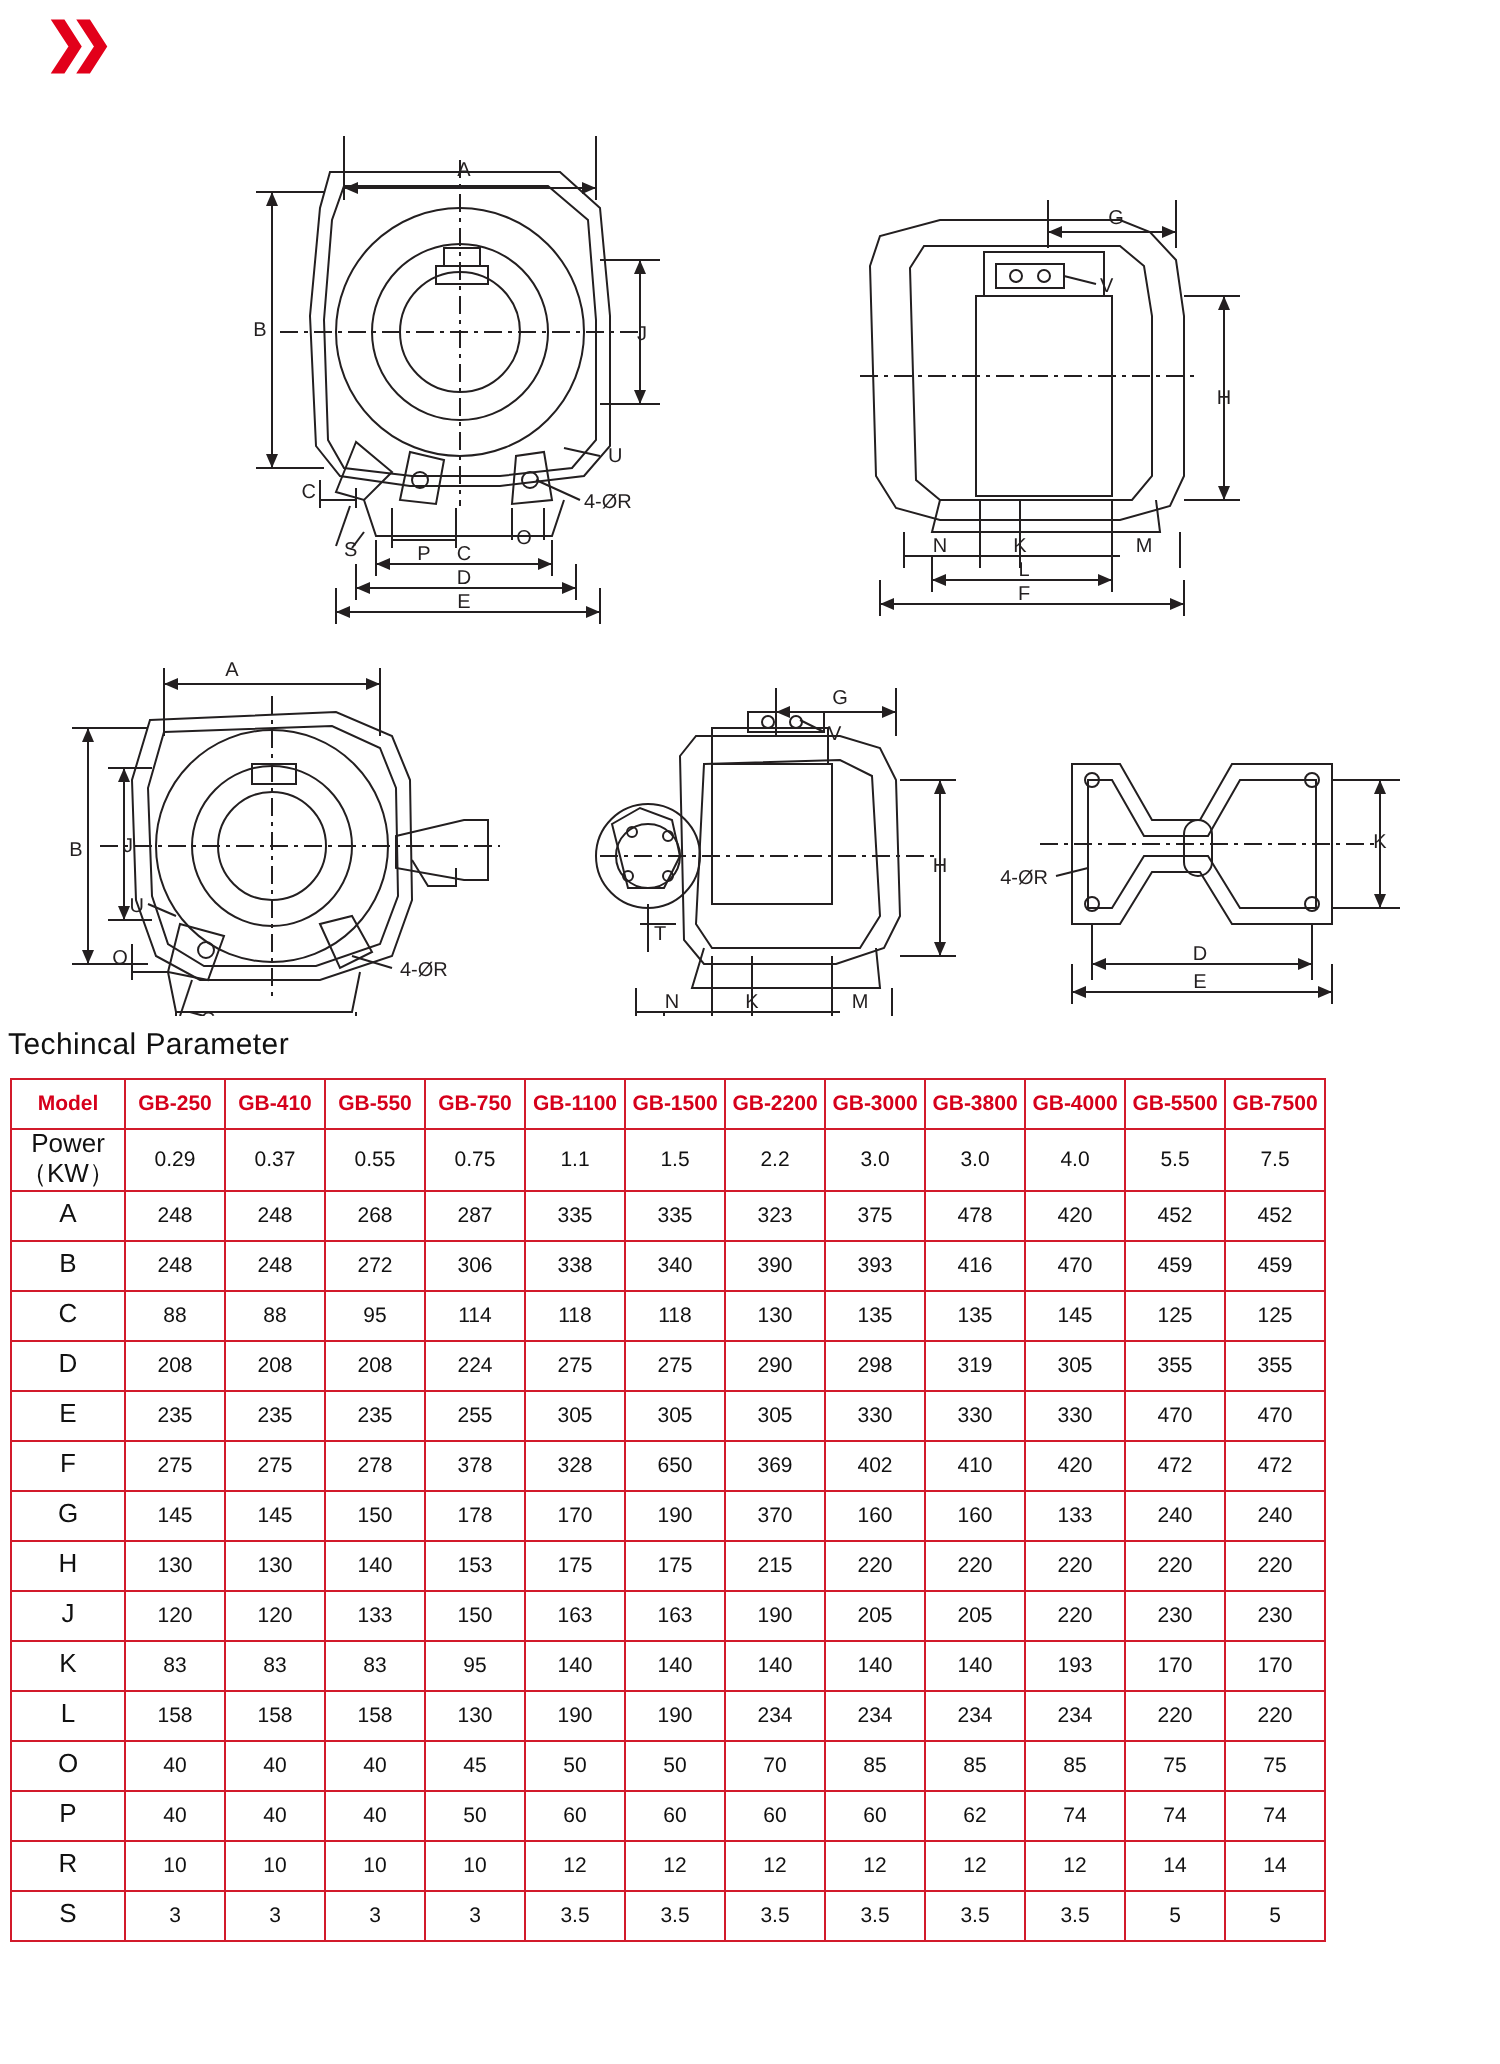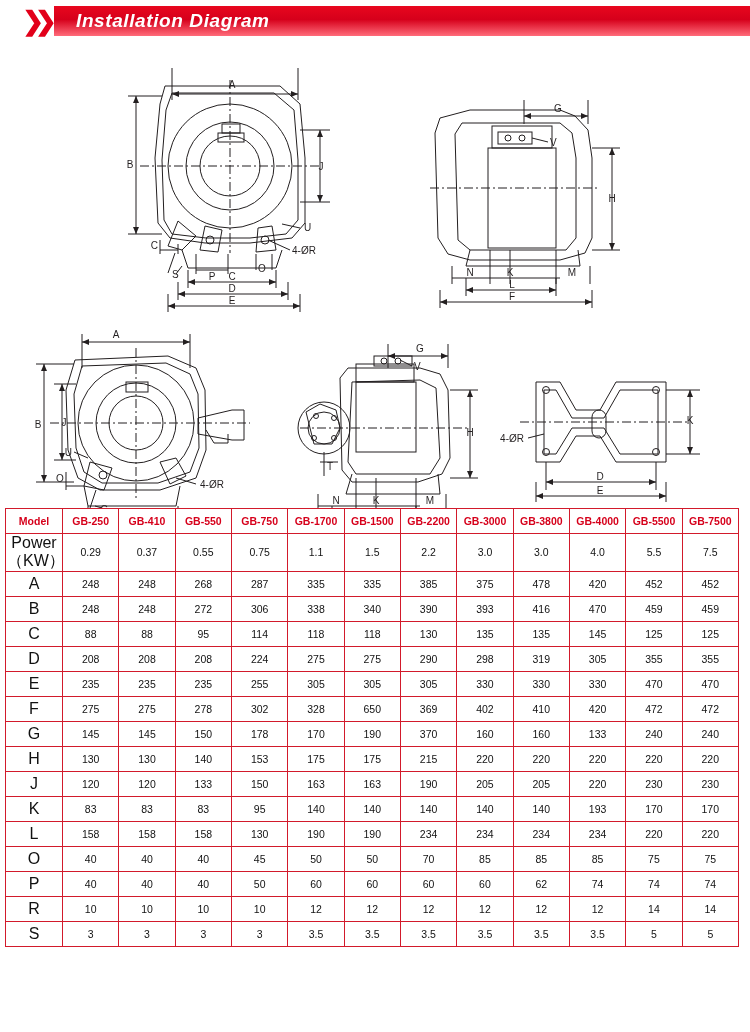--- a/index.html
+++ b/index.html
@@ -63,55 +63,52 @@
   .section-title {
     font-size: 15px;
     color: #111;
     margin: 6px 0 8px 4px;
     letter-spacing: 0.2px;
   }
 
   
   table.spec {
     border-collapse: collapse;
-    width: 734px;
+    width: 658px;
     margin-left: 5px;
     table-layout: fixed;
   }
   table.spec th, table.spec td {
     border: 1px solid #d21a2b;
     text-align: center;
     font-size: 10.5px;
     color: #111;
     height: 25px;
     padding: 0 1px;
     line-height: 1.15;
   }
   table.spec thead th {
     color: #d6001b;
     font-weight: bold;
     font-size: 10.5px;
   }
   table.spec td.rowlabel {
-    font-size: 16px;
+    font-size: 13px;
     width: 57px;
   }
   table.spec th.rowlabel-head { width: 57px; }
   td.power-label { font-size: 9.5px; line-height: 1.1; }
 </style>
 </head>
 <body>
 
 <div class="page">
 
   <div class="banner">
     <div class="banner-arrows">❯❯</div>
-    <div class="banner-bar">
-      <span class="banner-title">Installation Diagram</span>
-    </div>
   </div>
 
   <div class="drawings">
     <svg width="750" height="470" viewBox="0 0 750 470">
       <g stroke="#231f20" fill="none" stroke-width="1" font-family="Liberation Sans, sans-serif" font-size="10">
 
         <g>
 
           <path d="M165 48 L280 48 L300 66 L305 120 L305 185 L292 200 L250 205 L205 205 L170 200 L158 185 L155 120 L160 66 Z" stroke="#231f20"></path>
           <path d="M172 55 L274 55 L294 72 L298 122 L298 182 L286 196 L250 200 L206 200 L172 196 L164 182 L162 122 L166 72 Z"></path>
@@ -421,30 +418,31 @@
           <line x1="536" y1="458" x2="666" y2="458"></line>
           <path d="M536 458 l7 -3 v6 z" fill="#231f20" stroke="none"></path>
           <path d="M666 458 l-7 -3 v6 z" fill="#231f20" stroke="none"></path>
           <text x="600" y="456" fill="#231f20" stroke="none" text-anchor="middle">E</text>
         </g>
 
       </g>
     </svg>
   </div>
 
+  <div class="section-title">Techincal Parameter</div>
 
   <table class="spec">
     <thead>
       <tr>
         <th class="rowlabel-head">Model</th>
         <th>GB-250</th>
         <th>GB-410</th>
         <th>GB-550</th>
         <th>GB-750</th>
-        <th>GB-1700</th>
+        <th>GB-1100</th>
         <th>GB-1500</th>
         <th>GB-2200</th>
         <th>GB-3000</th>
         <th>GB-3800</th>
         <th>GB-4000</th>
         <th>GB-5500</th>
         <th>GB-7500</th>
       </tr>
     </thead>
     <tbody>
@@ -464,21 +462,21 @@
           <td>7.5</td>
         </tr>
         <tr>
           <td class="rowlabel">A</td>
           <td>248</td>
           <td>248</td>
           <td>268</td>
           <td>287</td>
           <td>335</td>
           <td>335</td>
-          <td>385</td>
+          <td>323</td>
           <td>375</td>
           <td>478</td>
           <td>420</td>
           <td>452</td>
           <td>452</td>
         </tr>
         <tr>
           <td class="rowlabel">B</td>
           <td>248</td>
           <td>248</td>
@@ -536,21 +534,21 @@
           <td>330</td>
           <td>330</td>
           <td>470</td>
           <td>470</td>
         </tr>
         <tr>
           <td class="rowlabel">F</td>
           <td>275</td>
           <td>275</td>
           <td>278</td>
-          <td>302</td>
+          <td>378</td>
           <td>328</td>
           <td>650</td>
           <td>369</td>
           <td>402</td>
           <td>410</td>
           <td>420</td>
           <td>472</td>
           <td>472</td>
         </tr>
         <tr>

